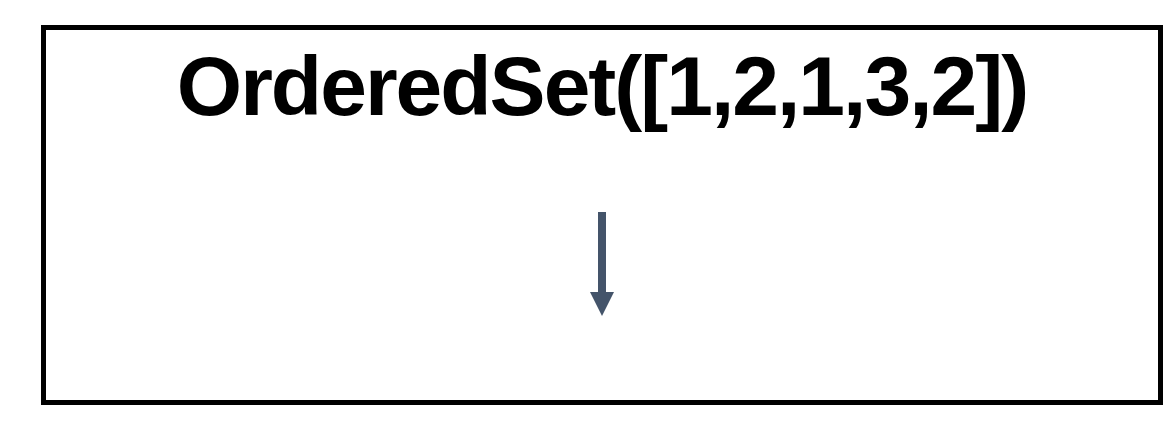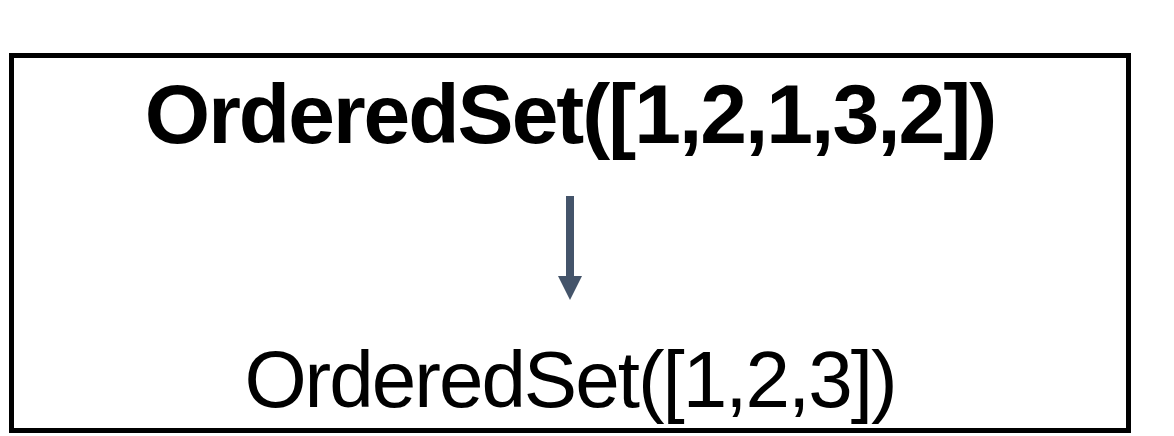--- a/index.html
+++ b/index.html
@@ -5,31 +5,30 @@
   * { margin: 0; padding: 0; box-sizing: border-box; }
   html, body {
     width: 1174px;
     height: 436px;
     background: #ffffff;
     font-family: "Liberation Sans", sans-serif;
     overflow: hidden;
   }
   .frame {
     position: absolute;
-    left: 9px;
+    left: 41px;
     top: 25px;
     width: 1122px;
     height: 380px;
     border: 5px solid #000000;
     background: #ffffff;
     display: flex;
     flex-direction: column;
     align-items: center;
     justify-content: space-between;
-    margin-top: 28px;
   }
   .source-label {
     margin-top: 14px;
     font-size: 84px;
     font-weight: 700;
     letter-spacing: -2px;
     color: #000000;
     line-height: 1.0;
     white-space: nowrap;
   }
@@ -56,14 +55,13 @@
 <div class="frame">
   <div class="source-label">OrderedSet([1,2,1,3,2])</div>
 
   <div class="arrow-wrap">
     <svg width="30" height="104" viewBox="0 0 30 104" aria-hidden="true">
       <rect x="11" y="0" width="8" height="83" fill="#44546A"></rect>
       <polygon points="3,80 27,80 15,104" fill="#44546A"></polygon>
     </svg>
   </div>
 
-  <div class="result-label">OrderedSet([1,2,3])</div>
 </div>
 
 </body></html>

